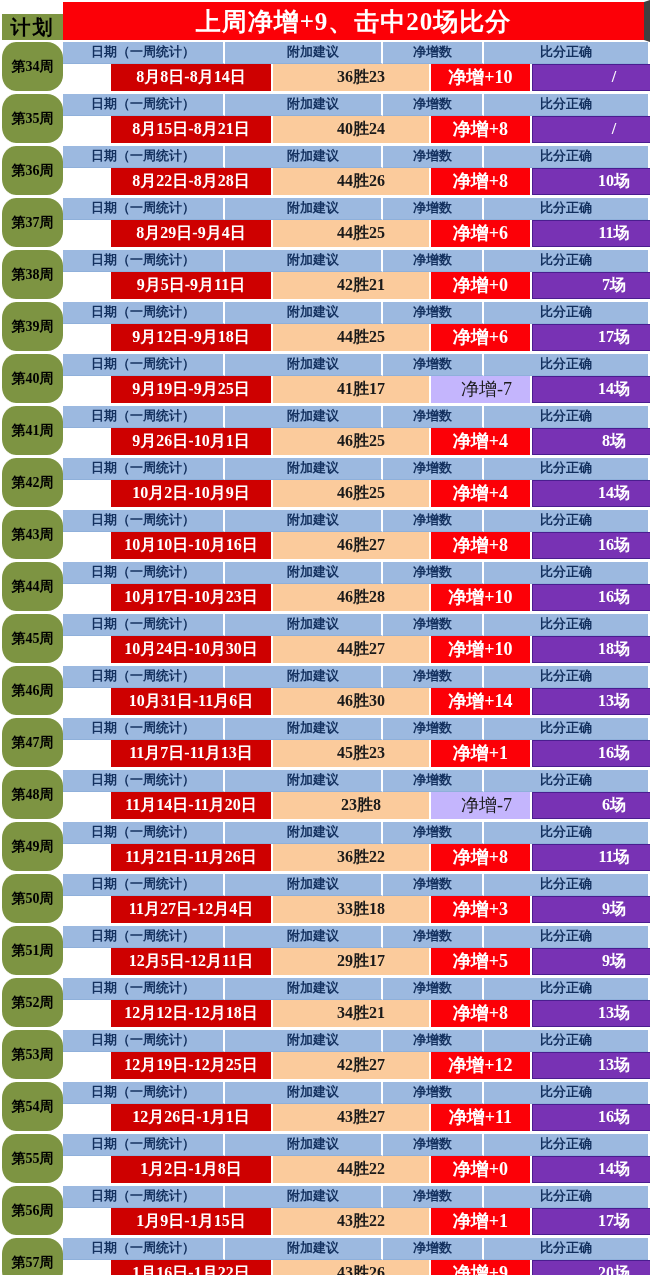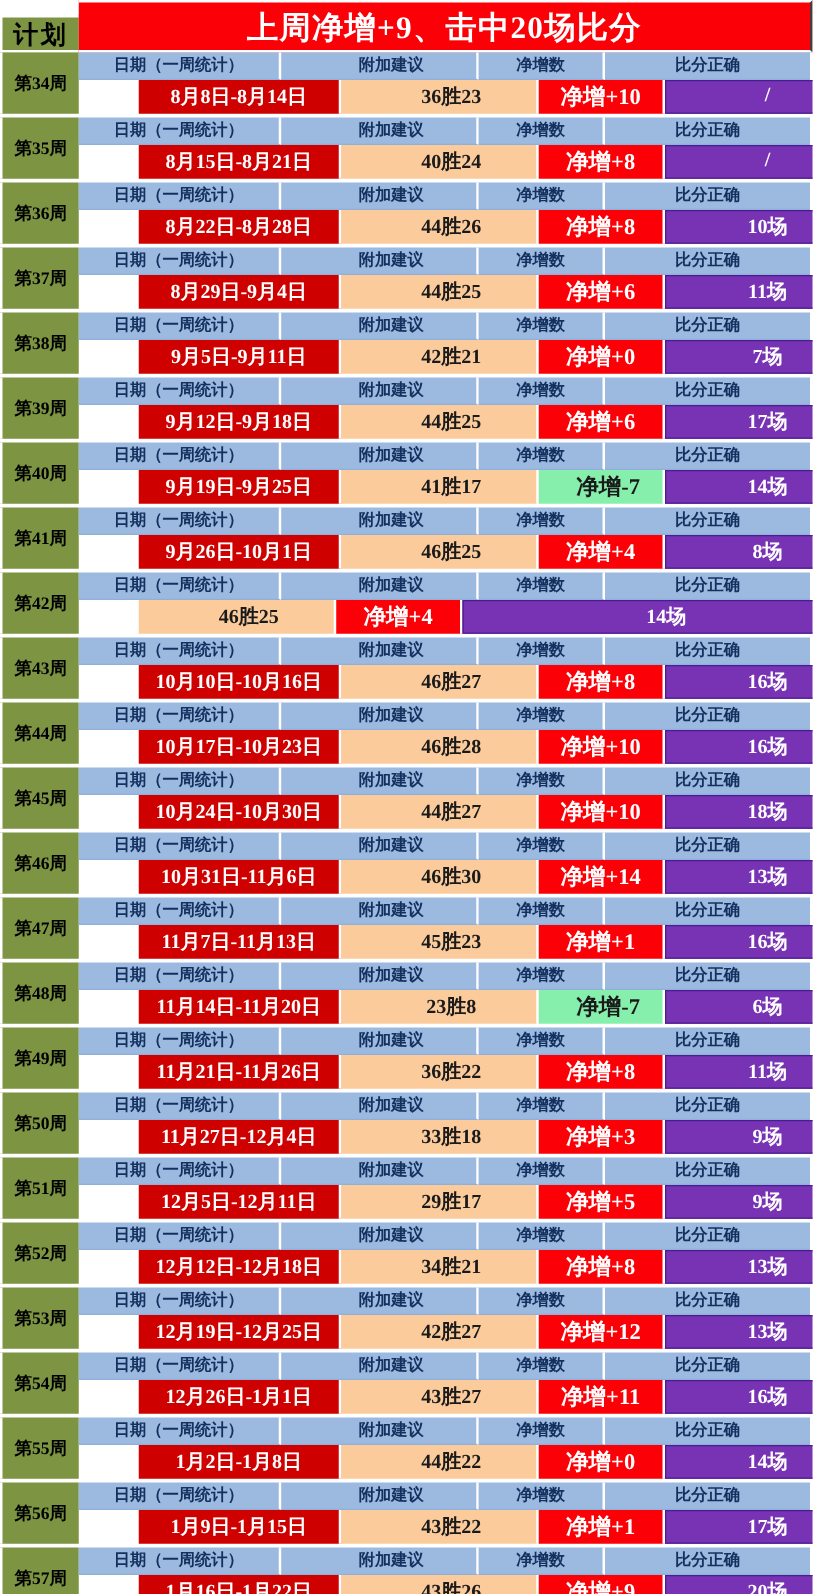--- a/index.html
+++ b/index.html
@@ -49,21 +49,21 @@
     color: #ffffff;
     display: flex;
     align-items: center;
     justify-content: center;
     font-size: 25px;
     font-weight: bold;
     letter-spacing: 1px;
     box-sizing: border-box;
     border-top: 2px solid #ffffff;
     border-bottom: 2px solid #ffffff;
-    border-right: 2px solid #404040;
+    border-right: 6px solid #404040;
   }
 
   
   .week-block {
     display: flex;
     width: 650px;
     height: 52px;
     box-sizing: border-box;
     border-bottom: 3px solid #ffffff;
   }
@@ -72,20 +72,21 @@
     min-width: 63px;
     background: #7d9442;
     color: #000000;
     display: flex;
     align-items: center;
     justify-content: center;
     font-size: 14px;
     font-weight: bold;
     box-sizing: border-box;
     border-left: 2px solid #ffffff;
+    border-radius: 16px;
   }
   .week-grid {
     flex: 1;
     display: flex;
     flex-direction: column;
     box-sizing: border-box;
     border-right: 2px solid #ffffff;
   }
   .grid-row {
     display: flex;
@@ -137,23 +138,23 @@
     border-right: 2px solid #ffffff;
   }
   .val-net {
     background: #fc0007;
     color: #ffffff;
     font-size: 18px;
     font-weight: bold;
     border-right: 2px solid #ffffff;
   }
   .val-net.neg {
-    background: #86efac;
+    background: #c4b5fd;
     color: #1a1a1a;
-    font-weight: bold;
+    font-weight: normal;
     font-size: 18px;
     padding-left: 12px;
   }
   .val-score {
     background: #7832b4;
     color: #ffffff;
     font-size: 16px;
     font-weight: bold;
     border-top: 1px solid #4a1d8f;
     border-bottom: 1px solid #4a1d8f;
@@ -311,20 +312,21 @@
       <div class="week-block">
         <div class="week-label">第42周</div>
         <div class="week-grid">
           <div class="grid-row head">
             <div class="cell hdr c-date">日期（一周统计）</div>
             <div class="cell hdr c-suggest">附加建议</div>
             <div class="cell hdr c-net">净增数</div>
             <div class="cell hdr c-score last">比分正确</div>
           </div>
           <div class="grid-row body">
+            <div class="cell val-date c-date">10月2日-10月9日</div>
             <div class="cell val-suggest c-suggest">46胜25</div>
             <div class="cell val-net c-net">净增+4</div>
             <div class="cell val-score c-score">14场</div>
           </div>
         </div>
       </div>
       <div class="week-block">
         <div class="week-label">第43周</div>
         <div class="week-grid">
           <div class="grid-row head">

